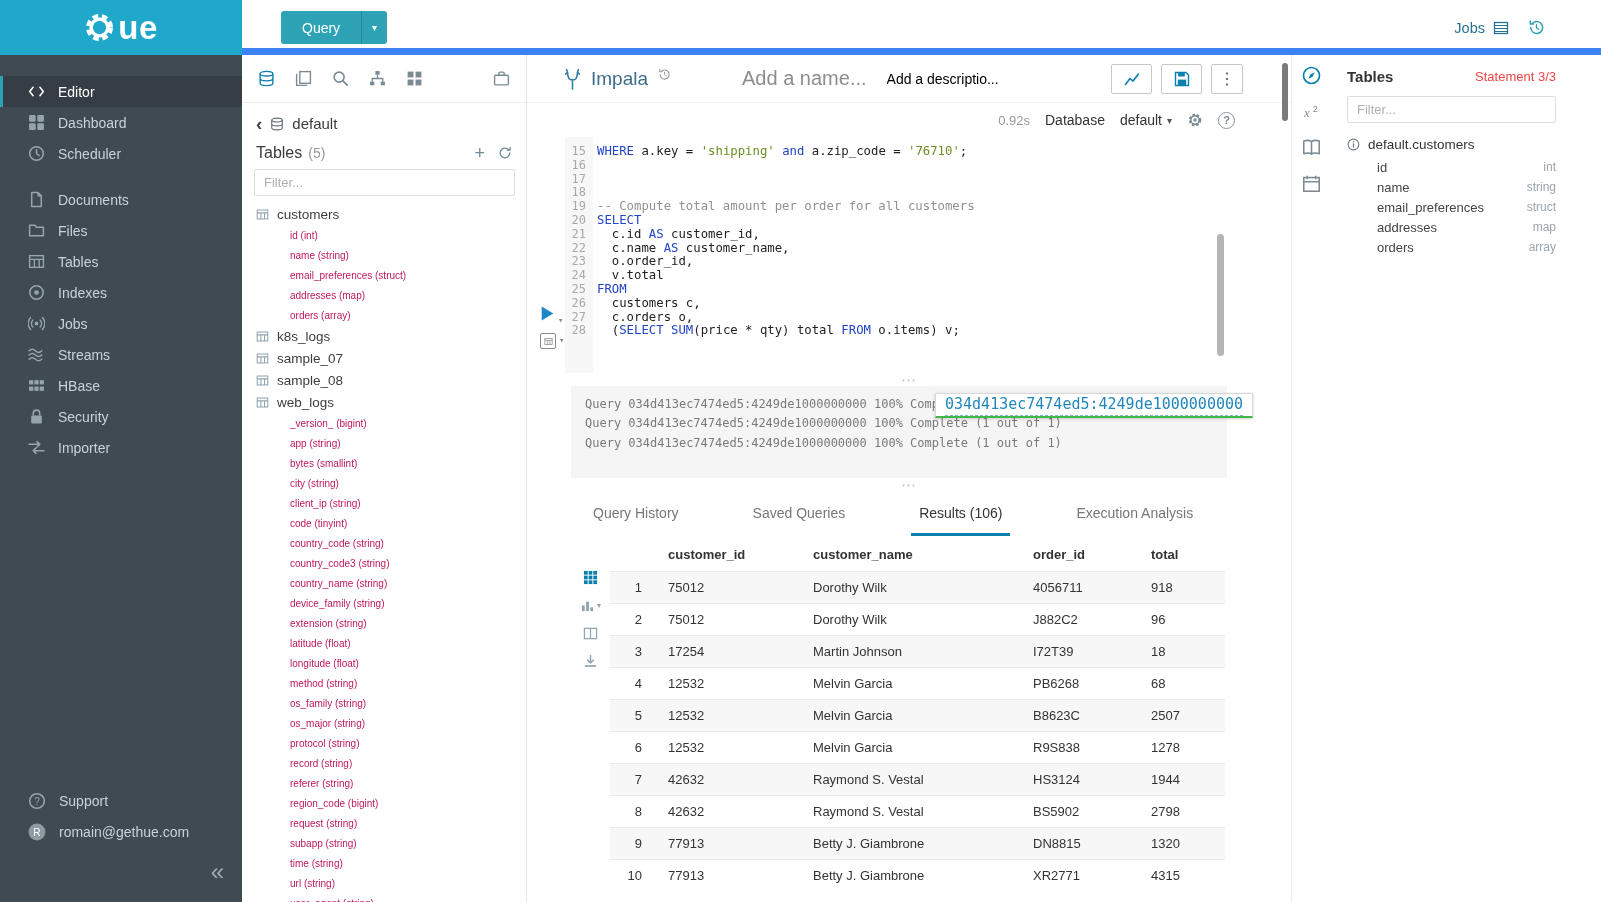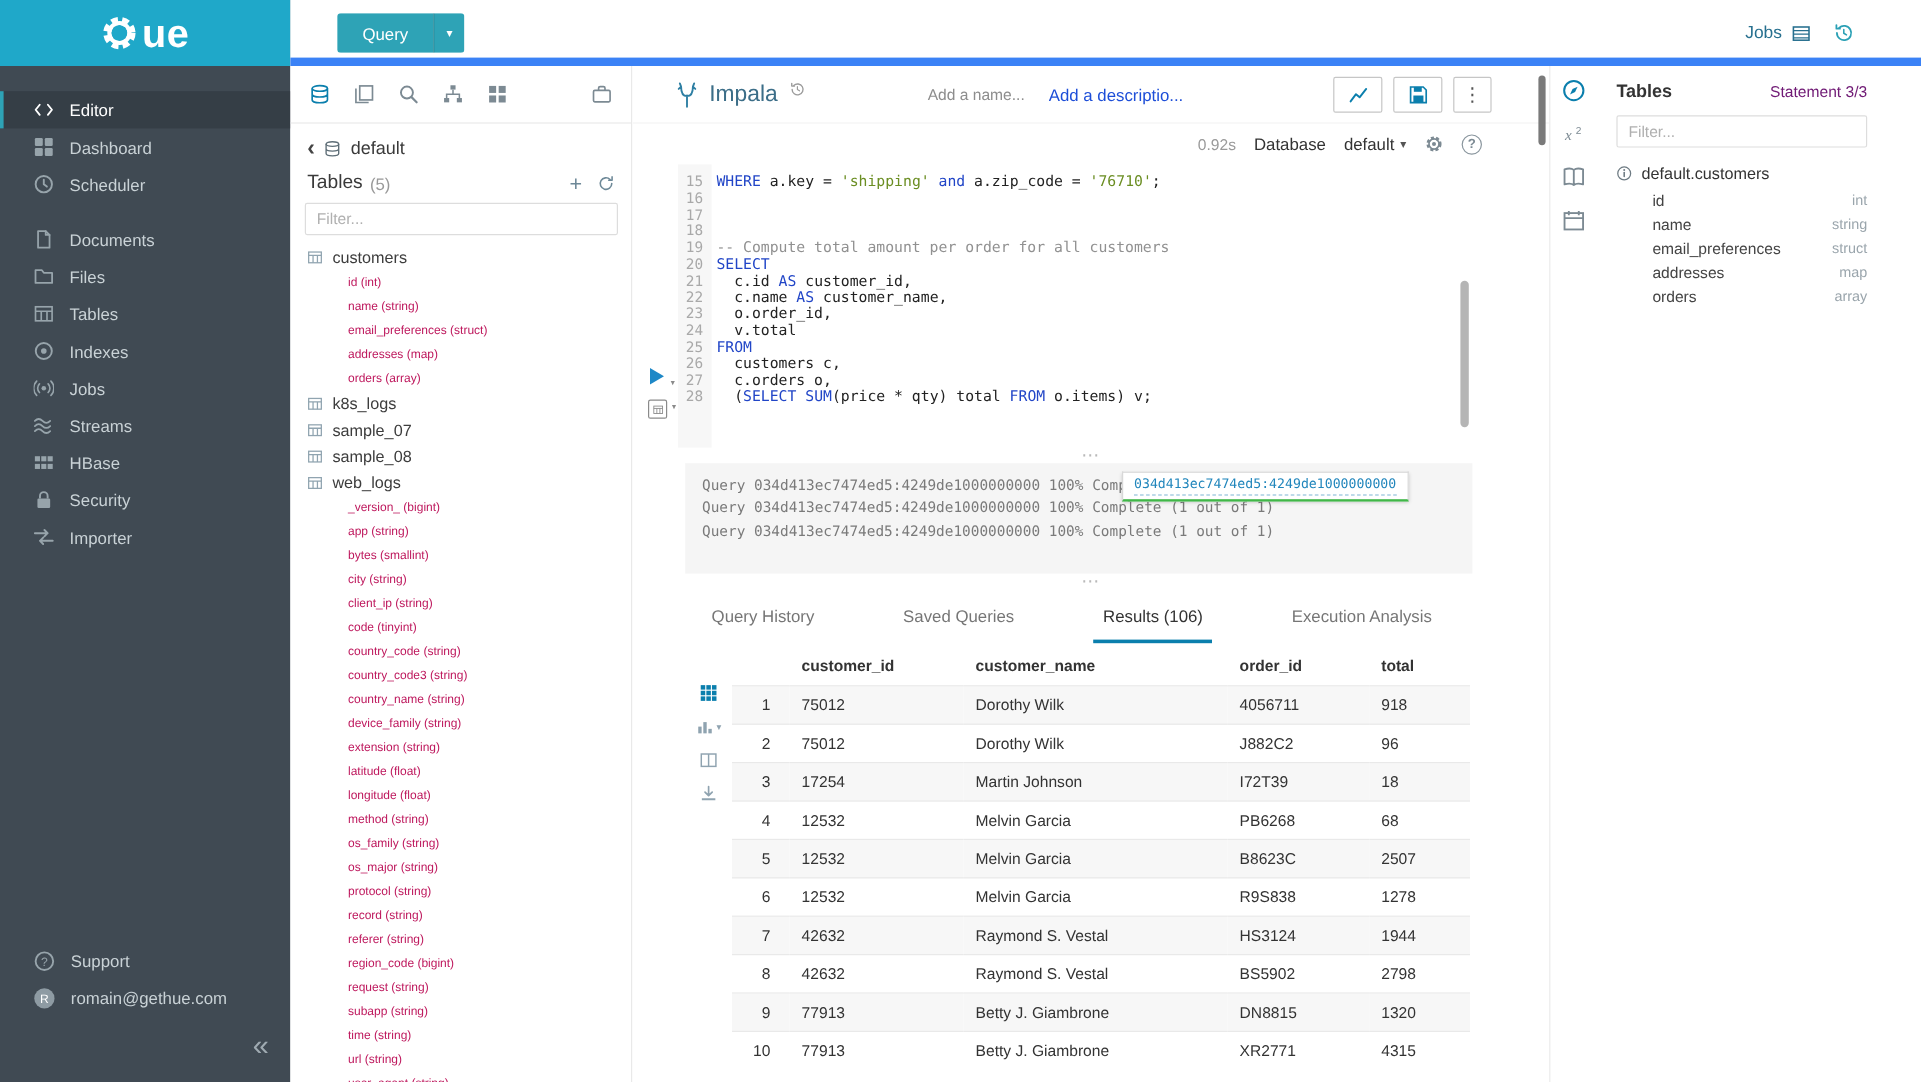--- a/index.html
+++ b/index.html
@@ -59,22 +59,22 @@
 .tree{overflow:hidden}
 .tree-table{height:22px;display:flex;align-items:center;gap:8px;padding-left:14px;font-size:13.5px;color:#3d3d3d;cursor:pointer}
 .tree-table .icon{width:13px;height:13px;color:#90A4B0;flex:none}
 .tree-col{height:20px;display:flex;align-items:center;padding-left:48px;font-size:10px;color:#be185d;cursor:pointer;white-space:nowrap}
 
 .main{position:absolute;left:527px;top:55px;width:764px;bottom:0;background:#fff;overflow:hidden}
 .editor-header{height:48px;display:flex;align-items:center;padding-left:36px;border-bottom:1px solid #f3f3f3}
 .impala-icon{width:19px;height:22px;color:#2E7FA3}
 .engine-name{font-size:19px;color:#3C6E88;margin-left:9px}
 .header-history{width:13px;height:13px;color:#9b9b9b;margin-left:10px;margin-top:-9px;cursor:pointer}
-.name-ph{margin-left:102px;font-size:13px;color:#8d8d8d;cursor:text;white-space:nowrap}
-.desc-ph{margin-left:20px;font-size:14px;color:#1d4ed8;max-width:118px;white-space:nowrap;overflow:hidden;text-overflow:ellipsis;cursor:text}
+.name-ph{margin-left:71px;font-size:20px;color:#8d8d8d;cursor:text;white-space:nowrap}
+.desc-ph{margin-left:20px;font-size:14px;color:#000000;max-width:118px;white-space:nowrap;overflow:hidden;text-overflow:ellipsis;cursor:text}
 .header-actions{margin-left:auto;display:flex;gap:9px;align-items:center;padding-right:48px}
 .hbtn{width:41px;height:30px;border:1px solid #c6c6c6;border-radius:2px;background:#fff;display:flex;align-items:center;justify-content:center;cursor:pointer}
 .hbtn .icon{width:16px;height:16px;color:var(--link-blue,#0B7FAD)}
 .hbtn.kebab{width:32px;color:#555;font-size:16px}
 .hbtn.kebab::after{content:"⋮"}
 .editor-subheader{height:34px;display:flex;align-items:center;justify-content:flex-end;gap:15px;padding-right:56px;font-size:14px}
 .exec-time{color:#9a9a9a;font-size:13px}
 .db-label{color:#333}
 .db-select{display:flex;align-items:center;gap:5px;color:#333;cursor:pointer}
 .db-select .caret{font-size:10px;color:#555}
@@ -93,21 +93,21 @@
 .options-btn{position:absolute;left:13px;top:196px;display:flex;align-items:center;gap:3px;cursor:pointer}
 .options-box{width:16px;height:16px;border:1px solid #8a8a8a;border-radius:2px;display:flex;align-items:center;justify-content:center;color:#8a8a8a}
 .options-box .icon{width:9px;height:9px}
 .options-caret{font-size:9px;color:#8a8a8a}
 .editor-scrollbar{position:absolute;right:67px;top:97px;width:7px;height:122px;background:#b5b5b5;border-radius:4px;cursor:grab}
 .main-scrollbar{position:absolute;right:3px;top:8px;width:6px;height:58px;background:#7a7a7a;border-radius:3px;cursor:grab}
 .resize-handle{height:13px;display:flex;align-items:center;justify-content:center;color:#b9b9b9;font-size:15px;letter-spacing:1px;cursor:row-resize;line-height:1}
 .resize-handle::after{content:"⋯"}
 .log-panel{margin-left:44px;width:656px;height:92px;background:#f5f5f5;position:relative;padding:9px 0 0 14px;font-family:"DejaVu Sans Mono","Liberation Mono",monospace;font-size:12px;color:#7a7a7a;line-height:19.3px}
 .log-line{white-space:nowrap;overflow:hidden}
-.log-tooltip{position:absolute;left:364px;top:7px;height:25px;background:#fff;border:1px solid #d8d8d8;border-bottom:2px solid var(--success-green,#41B749);box-shadow:0 1px 3px rgba(0,0,0,.18);display:flex;align-items:center;padding:0 9px;font-size:11px;color:#2186BC;cursor:pointer;white-space:nowrap}
+.log-tooltip{position:absolute;left:364px;top:7px;height:25px;background:#fff;border:1px solid #d8d8d8;border-bottom:2px solid var(--success-green,#41B749);box-shadow:0 1px 3px rgba(0,0,0,.18);display:flex;align-items:center;padding:0 9px;font-size:15px;color:#2186BC;cursor:pointer;white-space:nowrap}
 .log-tooltip span{border-bottom:1px dashed #7fb6d4;line-height:1.35}
 .tabs{height:45px;display:flex;align-items:flex-end;padding-left:58px}
 .tab{font-size:14px;color:#767676;padding:0 8px 12px;margin-right:58px;cursor:pointer;border-bottom:3px solid transparent;white-space:nowrap}
 .tab.active{color:#333;border-bottom-color:var(--link-blue,#0B7FAD)}
 .results{display:flex;padding-left:44px}
 .results-toolbar{width:39px;display:flex;flex-direction:column;align-items:center;gap:13px;padding-top:34px;flex:none}
 .results-toolbar .icon{width:15px;height:15px;color:#8FA3B0;cursor:pointer}
 .results-toolbar .icon.active{color:var(--link-blue,#0B7FAD)}
 .rt-chart{display:flex;align-items:center;gap:2px;cursor:pointer}
 .rt-caret{font-size:8px;color:#8FA3B0}
@@ -117,21 +117,21 @@
 .results-grid td{padding:8px 10px;border-top:1px solid #e9e9e9;white-space:nowrap}
 .results-grid td.num{text-align:right;padding-right:16px}
 .results-grid tbody tr:nth-child(odd){background:#f7f7f7}
 
 .right-iconbar{position:absolute;left:1291px;top:55px;width:40px;bottom:0;border-left:1px solid #ececec;display:flex;flex-direction:column;align-items:center;padding-top:11px;gap:17px;background:#fff}
 .right-iconbar .icon{width:19px;height:19px;color:#7C8A93;cursor:pointer}
 .right-iconbar .icon.active{color:var(--link-blue,#0B7FAD)}
 .right-assist{position:absolute;left:1331px;top:55px;right:0;bottom:0;padding:13px 45px 0 16px;background:#fff}
 .ra-header{display:flex;align-items:center}
 .ra-title{font-size:15px;font-weight:bold;color:#333}
-.ra-statement{margin-left:auto;font-size:13px;color:#701a75}
+.ra-statement{margin-left:auto;font-size:13px;color:#ef4444}
 .ra-filter{margin-top:11px;width:100%;height:27px;border:1px solid #ddd;border-radius:2px;padding:0 9px;font-size:13px;font-family:inherit;color:#555;outline:none}
 .ra-filter::placeholder{color:#b0b0b0}
 .ra-table-row{margin-top:14px;display:flex;align-items:center;gap:8px;cursor:pointer}
 .ra-table-row .icon{width:13px;height:13px;color:#6E7B83;flex:none}
 .ra-table-name{font-size:13.5px;color:#333}
 .ra-cols{margin-top:5px}
 .ra-col{height:20px;display:flex;align-items:center;padding-left:30px;font-size:13px;color:#444;cursor:pointer}
 .ra-col .type{margin-left:auto;color:#9AA5AC;font-size:12px}
 </style>
 </head>

